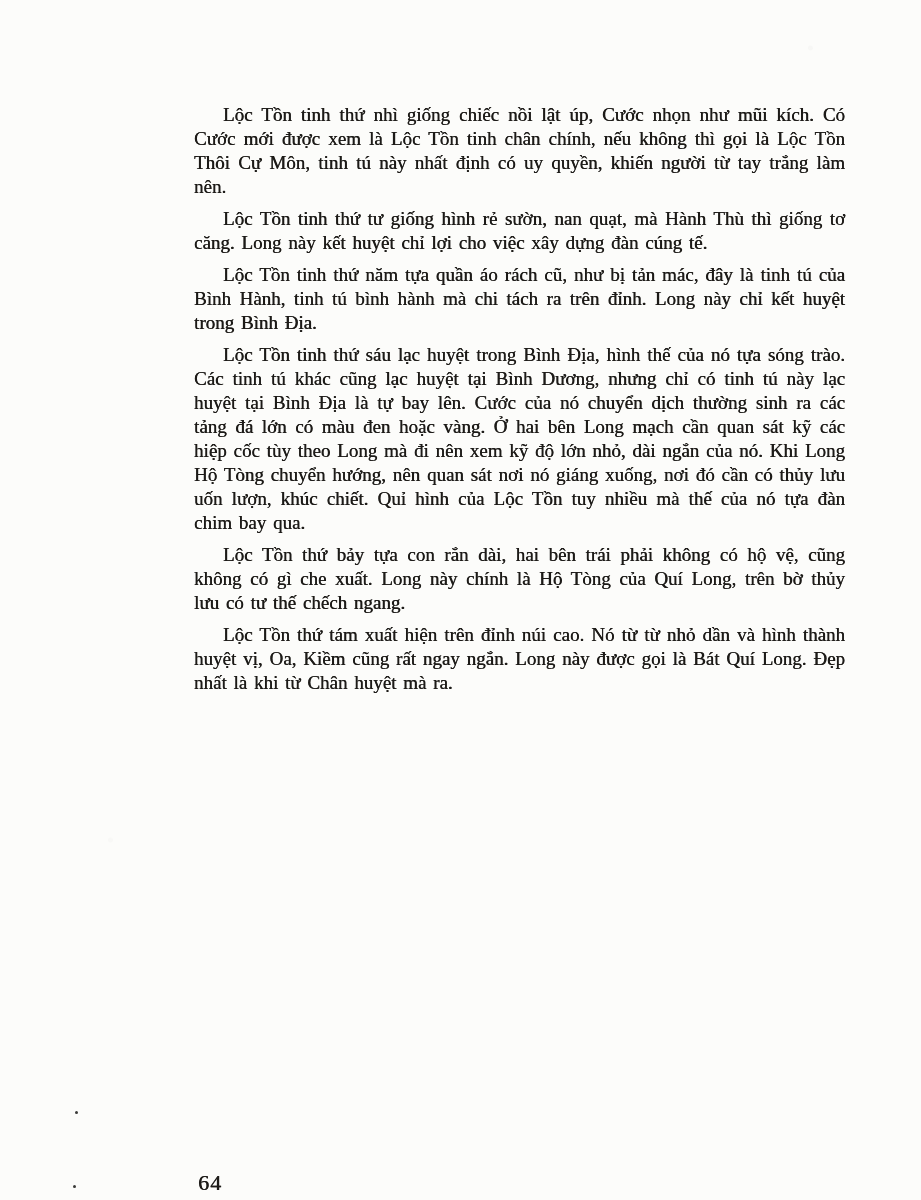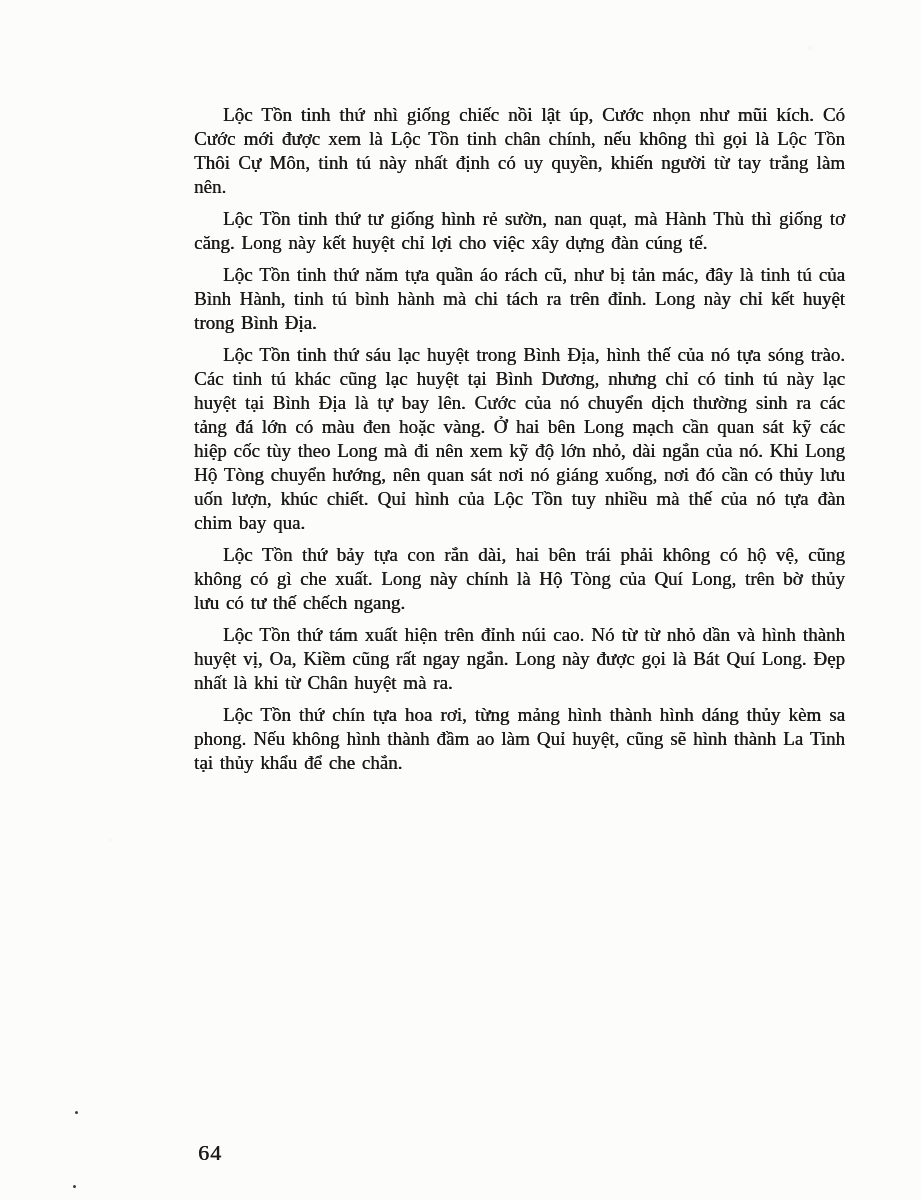--- a/index.html
+++ b/index.html
@@ -36,21 +36,21 @@
     
     text-shadow: 0.35px 0 0 currentColor;
   }
   .text-block p {
     margin: 0 0 8px 0;
     text-indent: 29px;
   }
   .page-number {
     position: absolute;
     left: 198px;
-    top: 1140px;
+    top: 1170px;
     font-size: 22px;
     letter-spacing: 1px;
     text-shadow: 0.4px 0 0 currentColor;
   }
   .speck {
     position: absolute;
     width: 3px;
     height: 3px;
     border-radius: 50%;
     background: #3a3a38;
@@ -62,20 +62,19 @@
 <body style="--paper: #fcfcfa; --ink: #1d1b18;">
 
 <div class="page">
   <div class="text-block">
     <p>Lộc Tồn tinh thứ nhì giống chiếc nồi lật úp, Cước nhọn như mũi kích. Có Cước mới được xem là Lộc Tồn tinh chân chính, nếu không thì gọi là Lộc Tồn Thôi Cự Môn, tinh tú này nhất định có uy quyền, khiến người từ tay trắng làm nên.</p>
     <p>Lộc Tồn tinh thứ tư giống hình rẻ sườn, nan quạt, mà Hành Thù thì giống tơ căng. Long này kết huyệt chỉ lợi cho việc xây dựng đàn cúng tế.</p>
     <p>Lộc Tồn tinh thứ năm tựa quần áo rách cũ, như bị tản mác, đây là tinh tú của Bình Hành, tinh tú bình hành mà chi tách ra trên đỉnh. Long này chỉ kết huyệt trong Bình Địa.</p>
     <p>Lộc Tồn tinh thứ sáu lạc huyệt trong Bình Địa, hình thế của nó tựa sóng trào. Các tinh tú khác cũng lạc huyệt tại Bình Dương, nhưng chỉ có tinh tú này lạc huyệt tại Bình Địa là tự bay lên. Cước của nó chuyển dịch thường sinh ra các tảng đá lớn có màu đen hoặc vàng. Ở hai bên Long mạch cần quan sát kỹ các hiệp cốc tùy theo Long mà đi nên xem kỹ độ lớn nhỏ, dài ngắn của nó. Khi Long Hộ Tòng chuyển hướng, nên quan sát nơi nó giáng xuống, nơi đó cần có thủy lưu uốn lượn, khúc chiết. Quỉ hình của Lộc Tồn tuy nhiều mà thế của nó tựa đàn chim bay qua.</p>
     <p>Lộc Tồn thứ bảy tựa con rắn dài, hai bên trái phải không có hộ vệ, cũng không có gì che xuất. Long này chính là Hộ Tòng của Quí Long, trên bờ thủy lưu có tư thế chếch ngang.</p>
     <p>Lộc Tồn thứ tám xuất hiện trên đỉnh núi cao. Nó từ từ nhỏ dần và hình thành huyệt vị, Oa, Kiềm cũng rất ngay ngắn. Long này được gọi là Bát Quí Long. Đẹp nhất là khi từ Chân huyệt mà ra.</p>
-    <p>Lộc Tồn thứ chín tựa hoa rơi, từng mảng hình thành hình dáng thủy kèm sa phong. Nếu không hình thành đầm ao làm Quỉ huyệt, cũng sẽ hình thành La Tinh tại thủy khẩu để che chắn.</p>
   </div>
 
   <div class="page-number">64</div>
 
   <span class="speck speck-1"></span>
   <span class="speck speck-2"></span>
 </div>
 
 </body></html>

